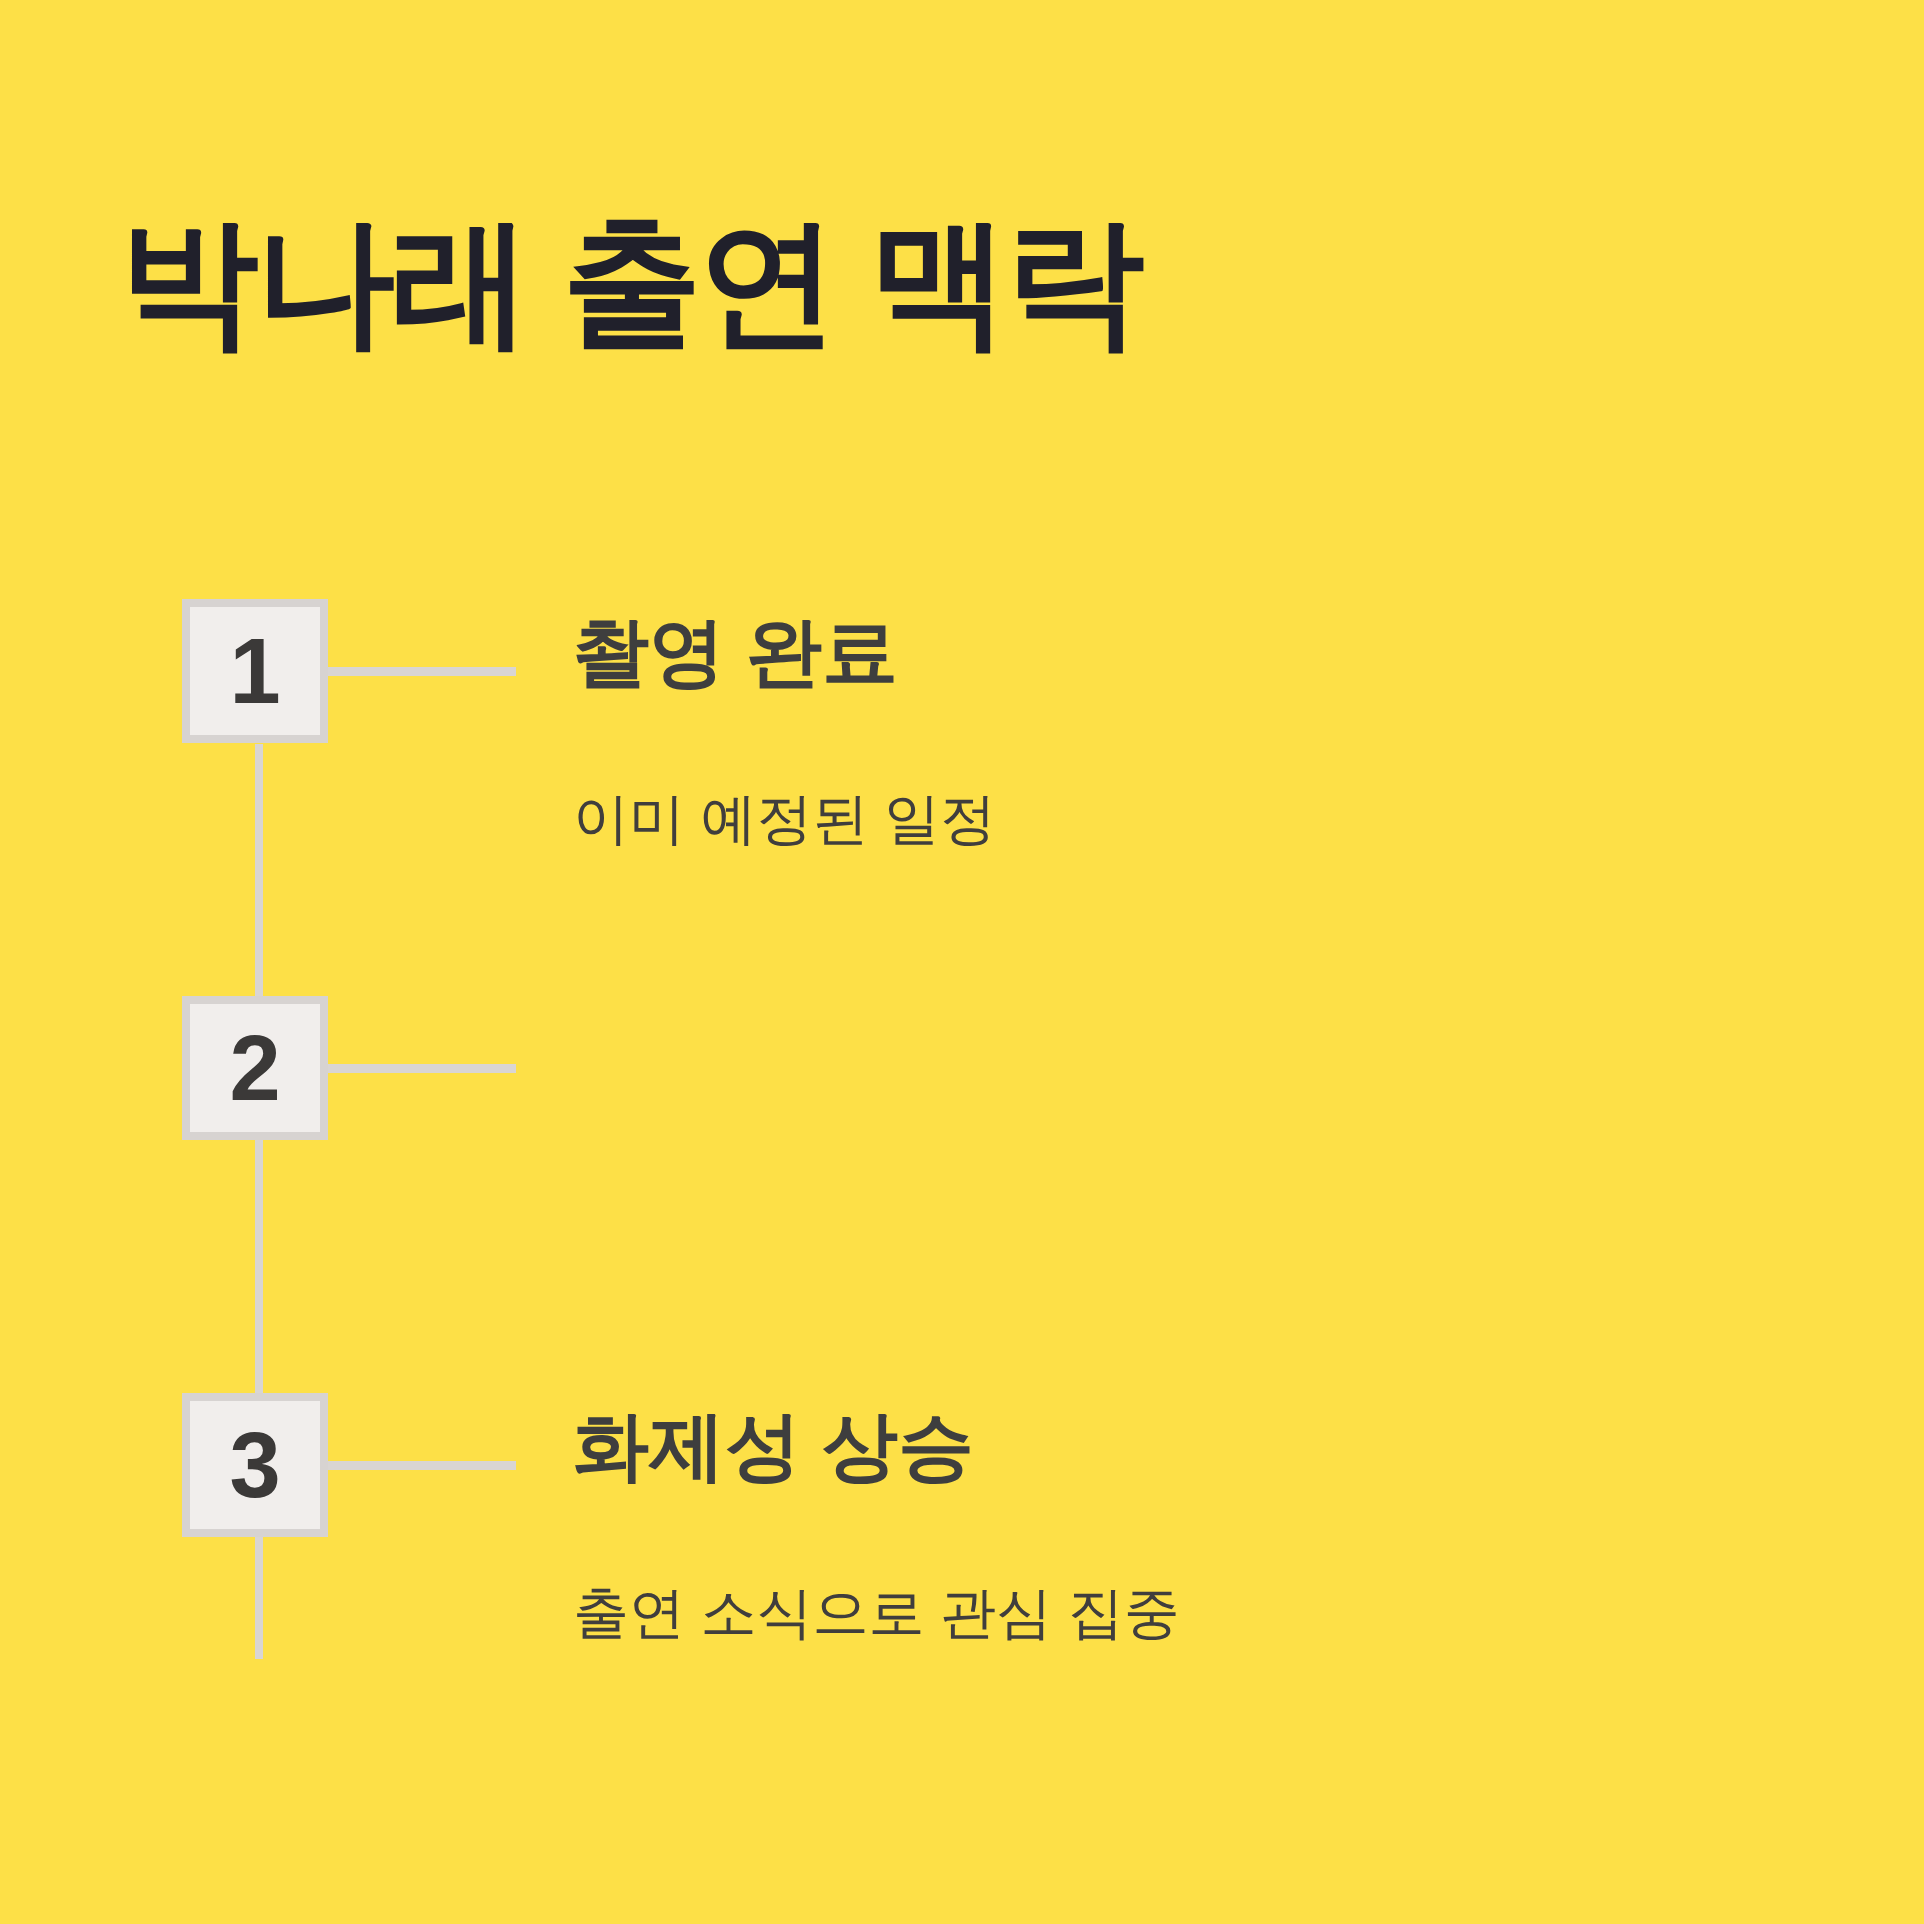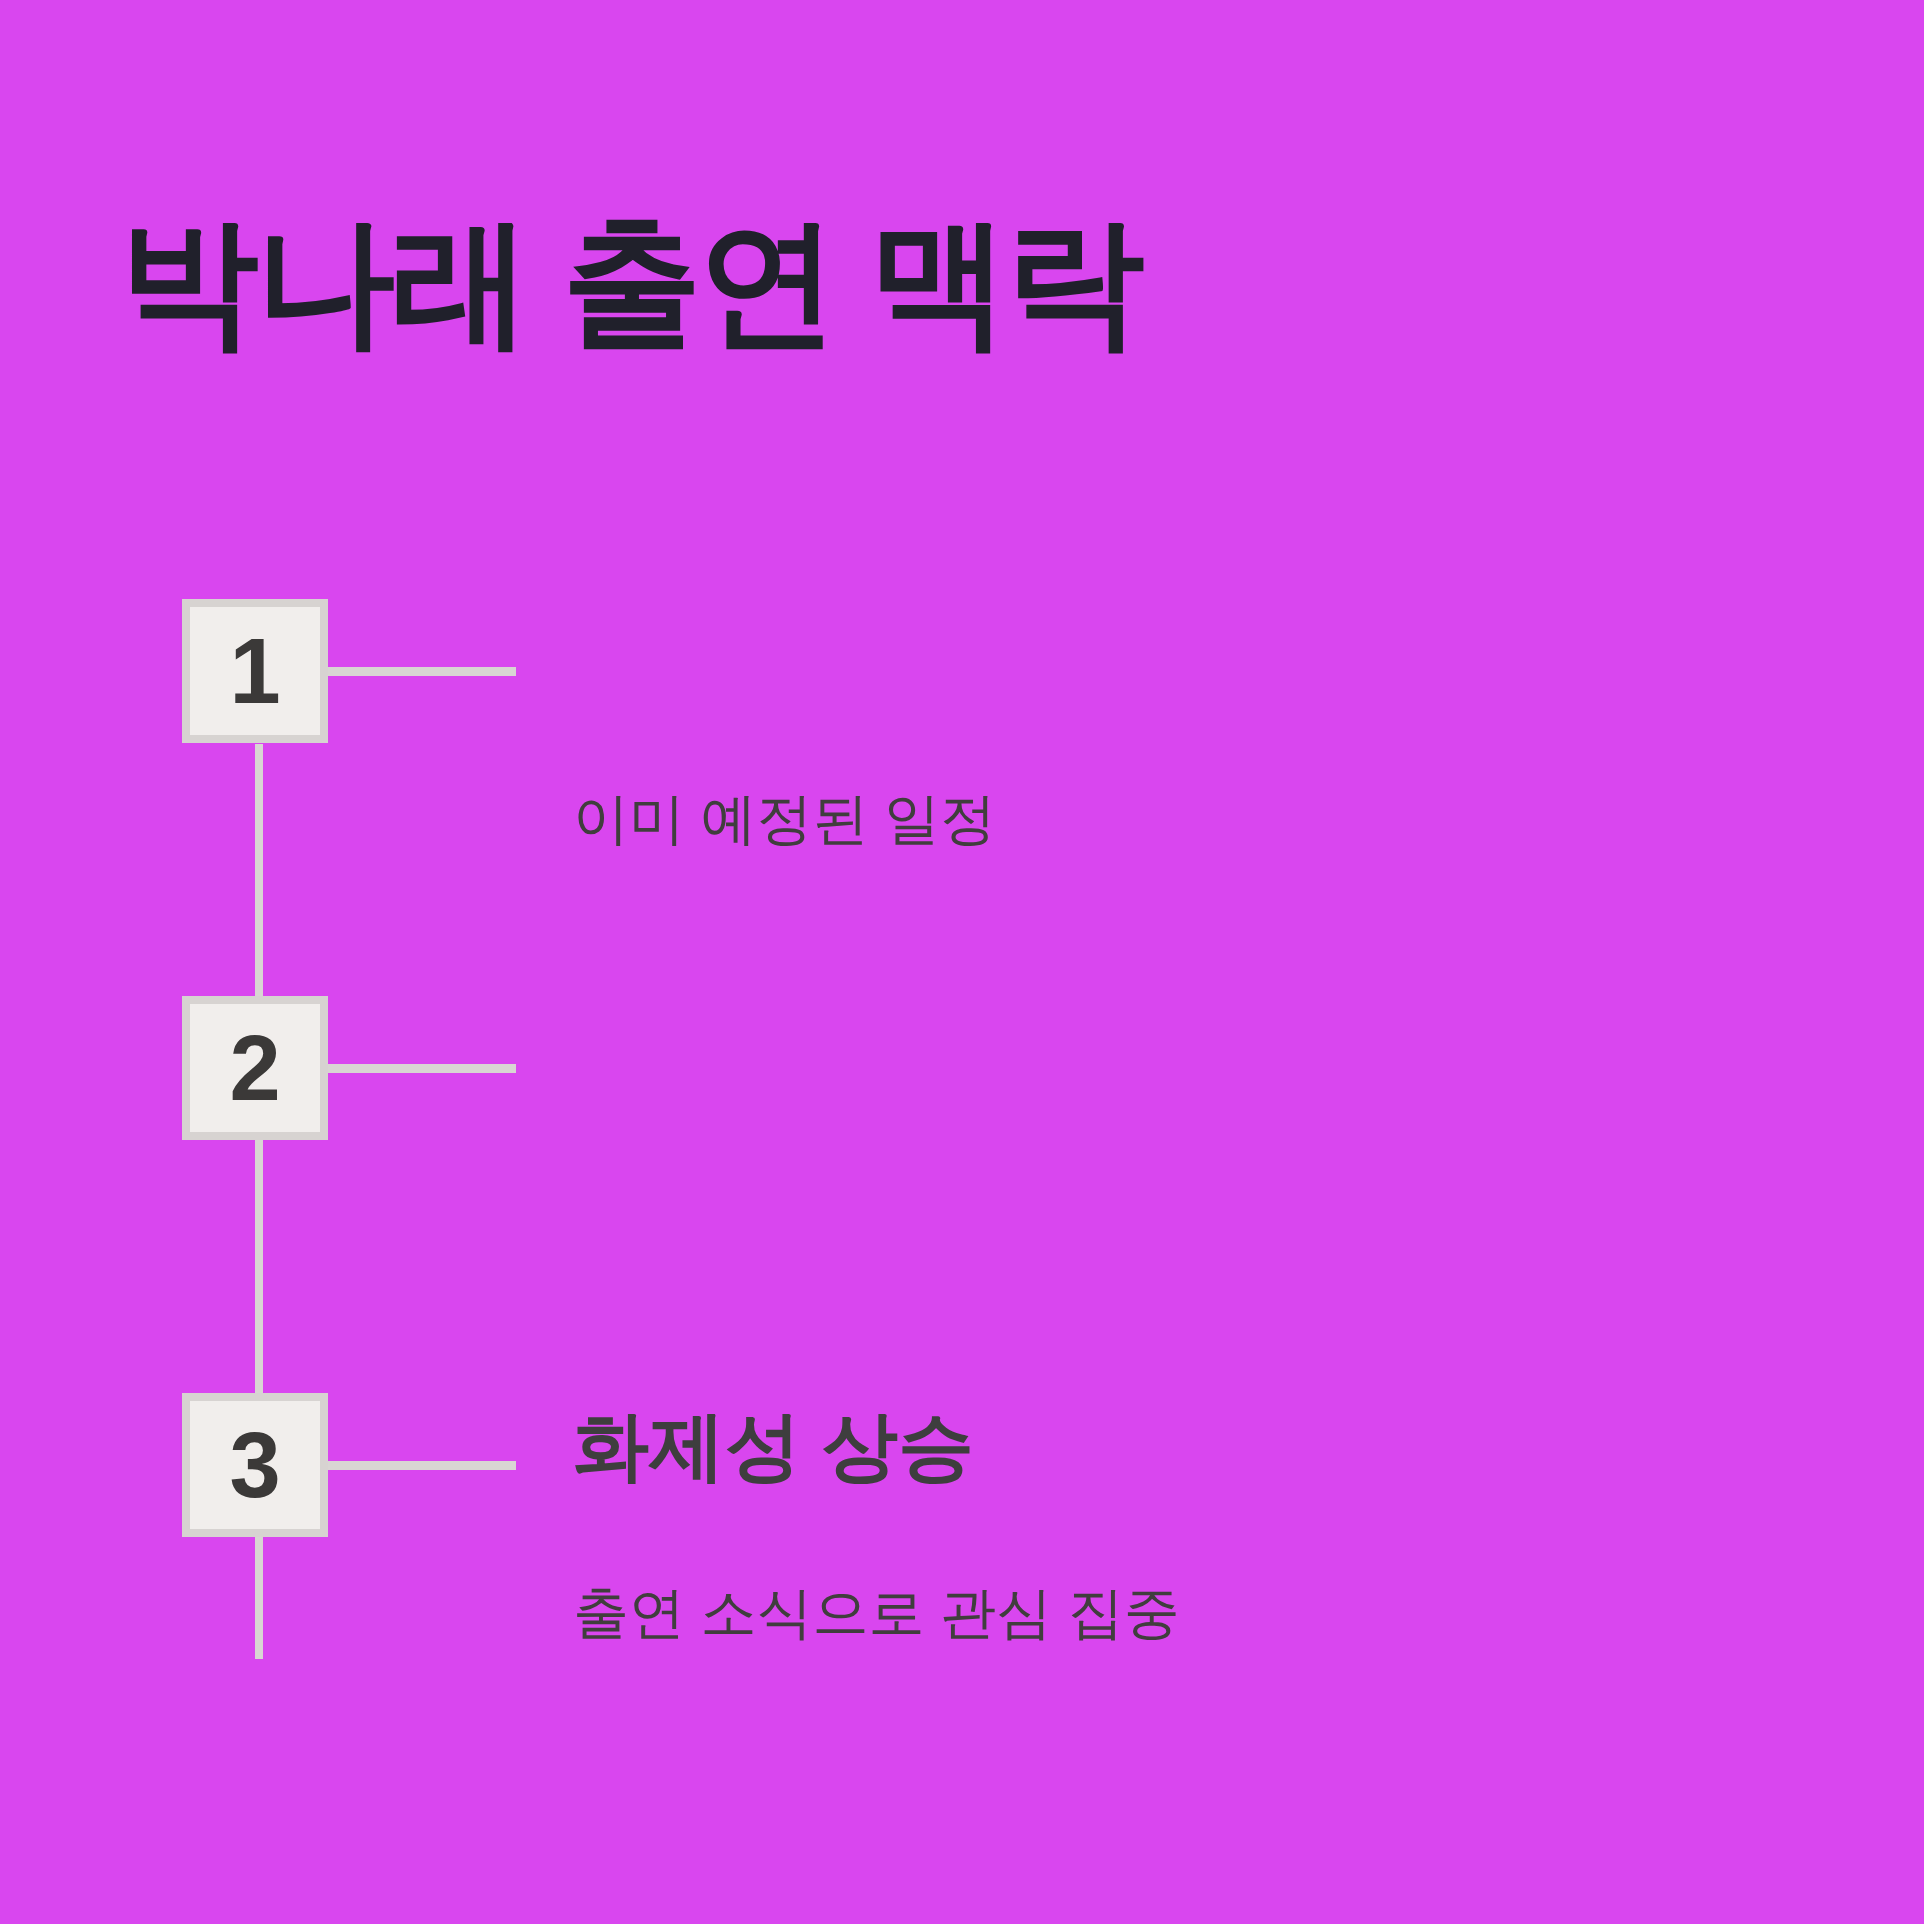--- a/index.html
+++ b/index.html
@@ -4,21 +4,21 @@
 <style>
   html, body {
     margin: 0;
     padding: 0;
     background: #ffffff;
   }
   .canvas {
     position: relative;
     width: 1925px;
     height: 1925px;
-    background: #d946ef;
+    background: #fde047;
     overflow: hidden;
     font-family: "Liberation Sans", "DejaVu Sans", sans-serif;
   }
 
   
   .page-title {
     position: absolute;
     left: 119px;
     top: 205px;
     margin: 0;
@@ -112,20 +112,21 @@
 
   <h1 class="page-title">박나래 출연 맥락</h1>
 
   <div class="v-line"></div>
 
   <div class="item i0">
     <div class="num-box">
       <span class="num">1</span>
     </div>
     <div class="h-line"></div>
+    <div class="item-title">촬영 완료</div>
     <div class="item-desc">이미 예정된 일정</div>
   </div>
 
   <div class="item i1">
     <div class="num-box">
       <span class="num">2</span>
     </div>
     <div class="h-line"></div>
   </div>
 

